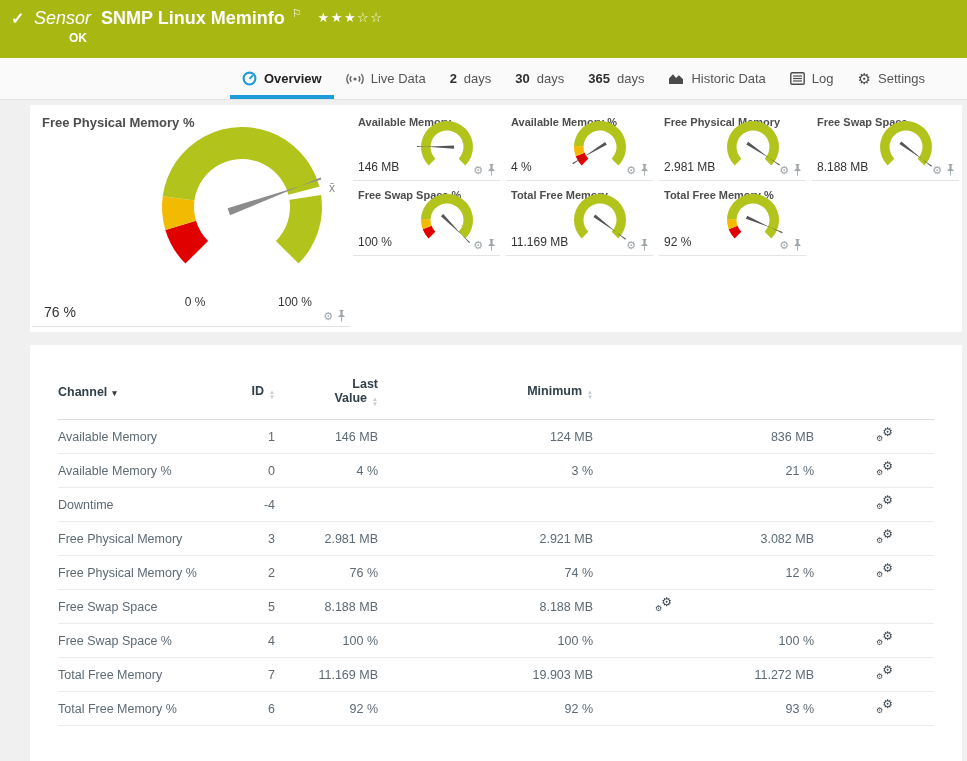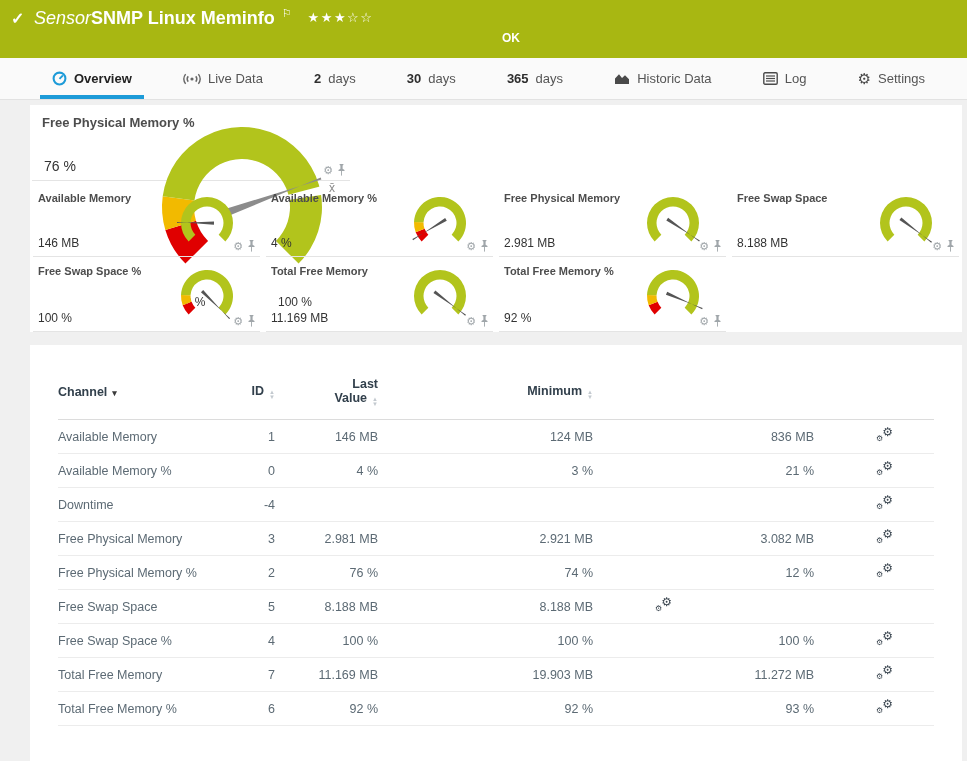--- a/index.html
+++ b/index.html
@@ -5,37 +5,37 @@
   html,body{margin:0;padding:0;overflow:hidden;}
   body{
     width:967px;height:761px;background:#f0f0f0;
     font-family:"Liberation Sans",sans-serif;color:#333;
     position:relative;
   }
   
   .sensor-header{background:#a8b712;height:58px;color:#fff;position:relative;}
   .check{position:absolute;left:11px;top:9px;font-size:16px;font-weight:bold;}
   .hline1{padding:7px 0 0 34px;font-size:18px;white-space:nowrap;}
-  .kind{font-style:italic;margin-right:0;}
+  .kind{font-style:italic;margin-right:10px;}
   .sensor-title{font-weight:bold;}
   .flag{font-size:11px;vertical-align:super;margin-left:7px;cursor:pointer;}
   .stars{margin-left:16px;font-size:13px;letter-spacing:1.5px;vertical-align:2px;cursor:pointer;}
-  .hstatus{margin:2px 0 0 55px;font-size:12px;font-weight:bold;text-align:center;}
-  
-  .tabbar{background:#fafafa;height:41px;display:flex;justify-content:space-between;
+  .hstatus{margin:2px 0 0 69px;font-size:12px;font-weight:bold;}
+  
+  .tabbar{background:#fafafa;height:41px;display:flex;justify-content:flex-end;
     align-items:stretch;padding:0 30px 0 40px;border-bottom:1px solid #e2e2e2;}
   .tab{display:flex;align-items:center;gap:7px;padding:0 12px;position:relative;
     font-size:13px;color:#555;cursor:pointer;white-space:nowrap;}
   .tab .num{font-weight:bold;color:#2e2e2e;}
   .tab.active{color:#222;font-weight:bold;}
   .tab.active::after{content:"";position:absolute;left:0;right:0;bottom:0;height:4px;background:#1d9bd8;}
   .tab svg{flex:0 0 auto;}
   .gear-glyph{font-size:15px;color:#4a4a4a;line-height:14px;}
   
-  .card{background:#fff;margin-left:30px;width:932px;flex-direction:column;}
+  .card{background:#fff;margin-left:30px;width:932px;}
   .gauges-card{margin-top:5px;height:227px;display:flex;}
   
   .big-tile{width:318px;height:221px;position:relative;border-bottom:1px solid #e4e4e4;margin-left:2px;cursor:pointer;}
   .b-title{position:absolute;left:10px;top:10px;font-size:13px;font-weight:bold;color:#4d4d4d;}
   .b-svg{position:absolute;left:110px;top:2px;width:200px;height:200px;}
   .b-min{position:absolute;left:143px;top:190px;width:40px;text-align:center;font-size:12px;color:#333;}
   .b-max{position:absolute;left:240px;top:190px;width:46px;text-align:center;font-size:12px;color:#333;}
   .b-value{position:absolute;left:12px;bottom:6px;font-size:14px;color:#333;}
   
   .small-grid{flex:1;display:grid;grid-template-columns:repeat(4,1fr);grid-template-rows:73px 75px;padding-top:3px;}

